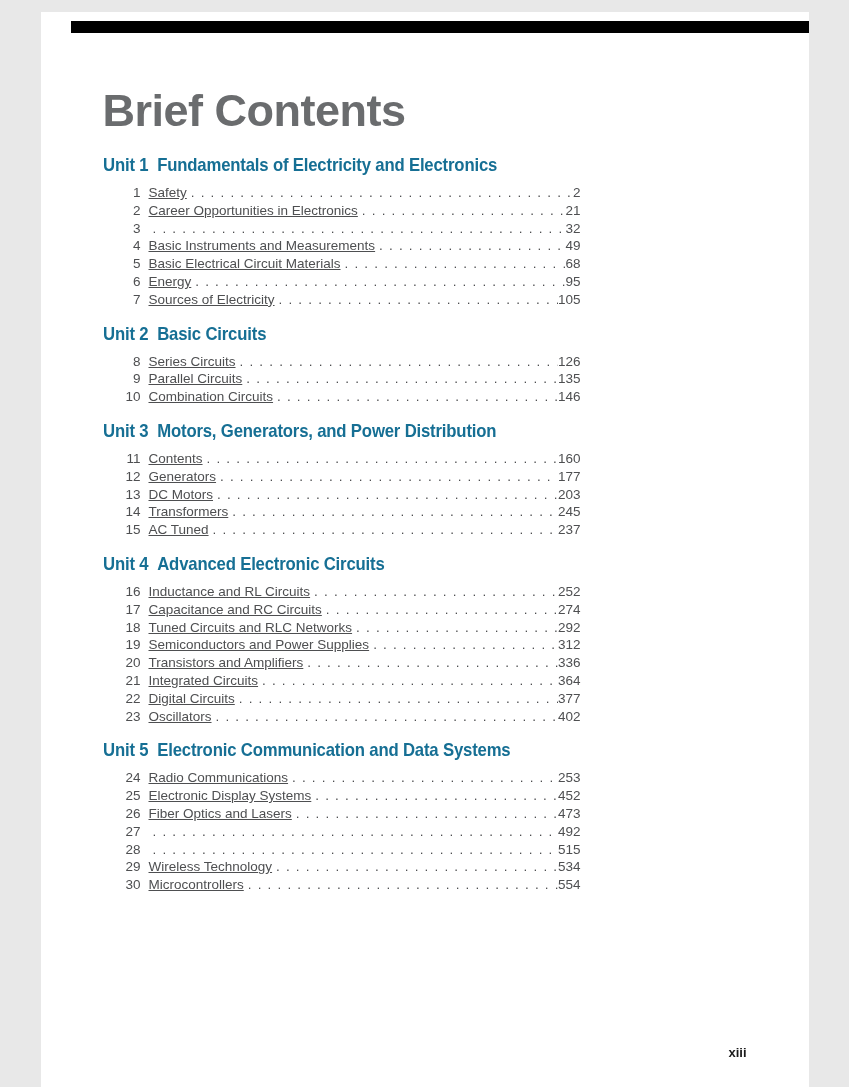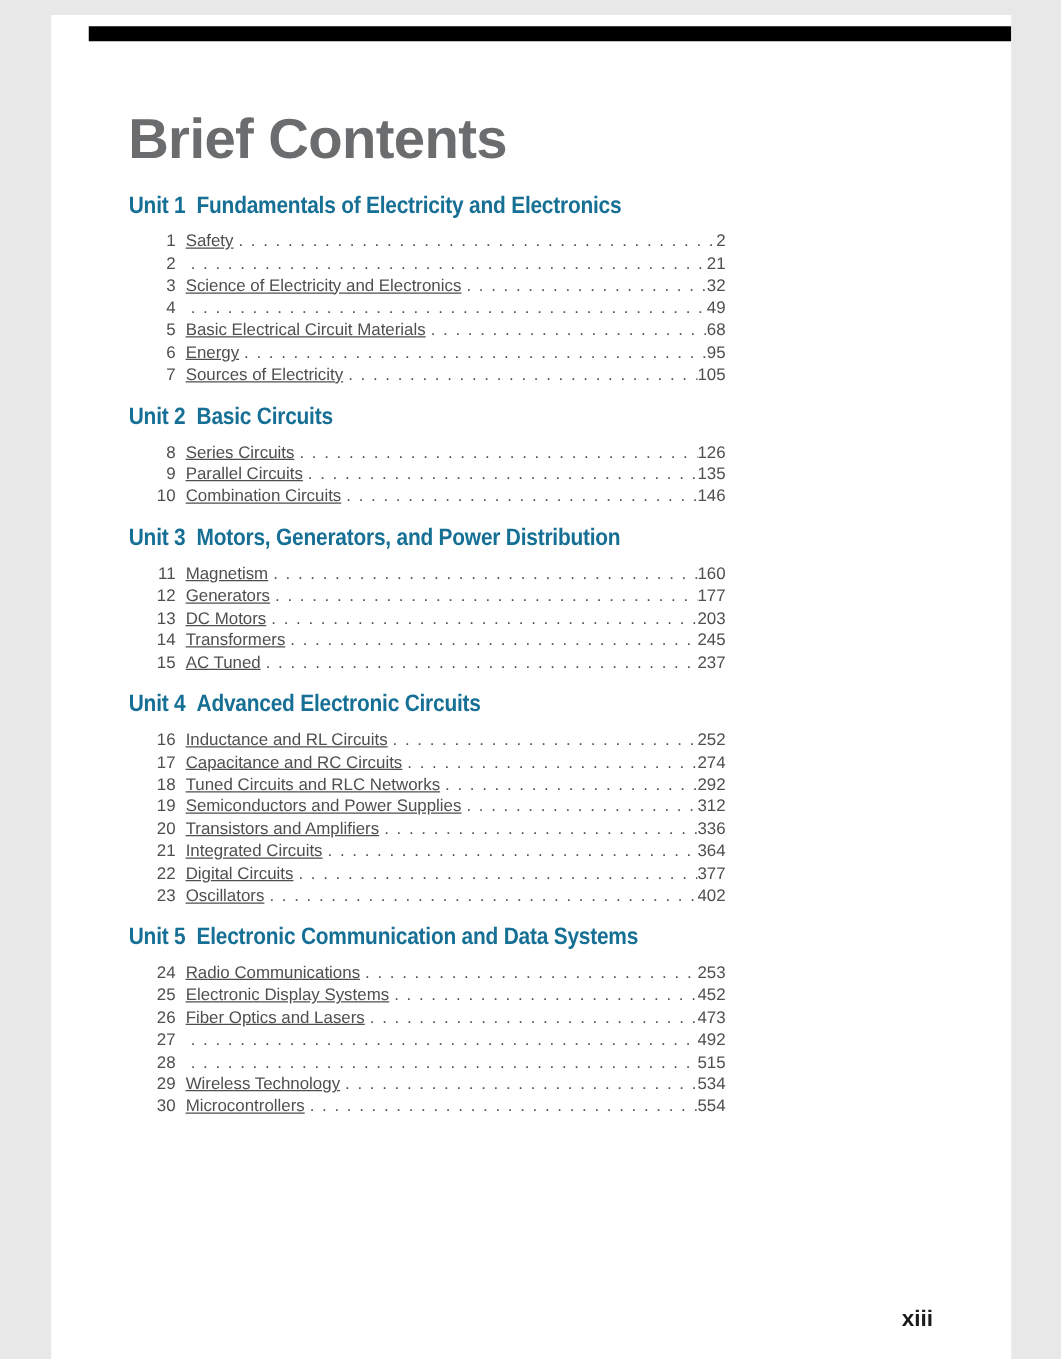--- a/index.html
+++ b/index.html
@@ -70,21 +70,21 @@
     white-space: nowrap;
     letter-spacing: 1.2px;
     padding: 0 2px 0 4px;
     color: var(--text-color, #4e4f51);
   }
   .cpage { text-align: right; white-space: nowrap; }
   .folio {
     position: absolute;
     top: 1033px;
     right: 62px;
-    font-size: 18px;
+    font-size: 13px;
     font-weight: 700;
     color: var(--page-number-color, #1a1a1a);
   }
 </style>
 </head>
 <body>
 
 <div class="page">
   <div class="topbar"></div>
 
@@ -99,33 +99,34 @@
     <div class="chapter-list">
   <div class="row">
     <span class="num">1</span>
     <span class="ctitle">Safety</span>
     <span class="dots">. . . . . . . . . . . . . . . . . . . . . . . . . . . . . . . . . . . . . . . . . . . . . . . . . . . . . . . . . . . . . . . . . . . . . . . . . . . . . . . . . . . . . . . . . . . . . . . . . . . . . . . . . . . . . . . . . . . . . . . . </span>
     <span class="cpage">2</span>
   </div>
 
   <div class="row">
     <span class="num">2</span>
+    <span class="ctitle">Career Opportunities in Electronics</span>
     <span class="dots">. . . . . . . . . . . . . . . . . . . . . . . . . . . . . . . . . . . . . . . . . . . . . . . . . . . . . . . . . . . . . . . . . . . . . . . . . . . . . . . . . . . . . . . . . . . . . . . . . . . . . . . . . . . . . . . . . . . . . . . . </span>
     <span class="cpage">21</span>
   </div>
 
   <div class="row">
     <span class="num">3</span>
-    <span class="ctitle">Science of Electricity and Electronics</span>
     <span class="dots">. . . . . . . . . . . . . . . . . . . . . . . . . . . . . . . . . . . . . . . . . . . . . . . . . . . . . . . . . . . . . . . . . . . . . . . . . . . . . . . . . . . . . . . . . . . . . . . . . . . . . . . . . . . . . . . . . . . . . . . . </span>
     <span class="cpage">32</span>
   </div>
 
   <div class="row">
     <span class="num">4</span>
+    <span class="ctitle">Basic Instruments and Measurements</span>
     <span class="dots">. . . . . . . . . . . . . . . . . . . . . . . . . . . . . . . . . . . . . . . . . . . . . . . . . . . . . . . . . . . . . . . . . . . . . . . . . . . . . . . . . . . . . . . . . . . . . . . . . . . . . . . . . . . . . . . . . . . . . . . . </span>
     <span class="cpage">49</span>
   </div>
 
   <div class="row">
     <span class="num">5</span>
     <span class="ctitle">Basic Electrical Circuit Materials</span>
     <span class="dots">. . . . . . . . . . . . . . . . . . . . . . . . . . . . . . . . . . . . . . . . . . . . . . . . . . . . . . . . . . . . . . . . . . . . . . . . . . . . . . . . . . . . . . . . . . . . . . . . . . . . . . . . . . . . . . . . . . . . . . . . </span>
     <span class="cpage">68</span>
   </div>
@@ -176,21 +177,21 @@
   </section>
 
   <section class="unit">
     <div class="unit-heading">
       <span class="unit-label">Unit 3</span>
       <span class="unit-title">Motors, Generators, and Power Distribution</span>
     </div>
     <div class="chapter-list">
   <div class="row">
     <span class="num">11</span>
-    <span class="ctitle">Magnetism</span>
+    <span class="ctitle">Contents</span>
     <span class="dots">. . . . . . . . . . . . . . . . . . . . . . . . . . . . . . . . . . . . . . . . . . . . . . . . . . . . . . . . . . . . . . . . . . . . . . . . . . . . . . . . . . . . . . . . . . . . . . . . . . . . . . . . . . . . . . . . . . . . . . . . </span>
     <span class="cpage">160</span>
   </div>
 
   <div class="row">
     <span class="num">12</span>
     <span class="ctitle">Generators</span>
     <span class="dots">. . . . . . . . . . . . . . . . . . . . . . . . . . . . . . . . . . . . . . . . . . . . . . . . . . . . . . . . . . . . . . . . . . . . . . . . . . . . . . . . . . . . . . . . . . . . . . . . . . . . . . . . . . . . . . . . . . . . . . . . </span>
     <span class="cpage">177</span>
   </div>

